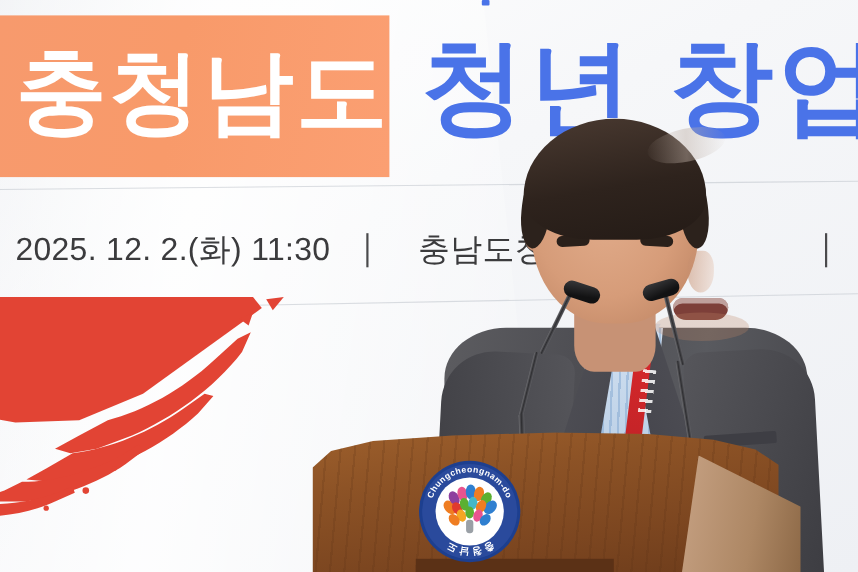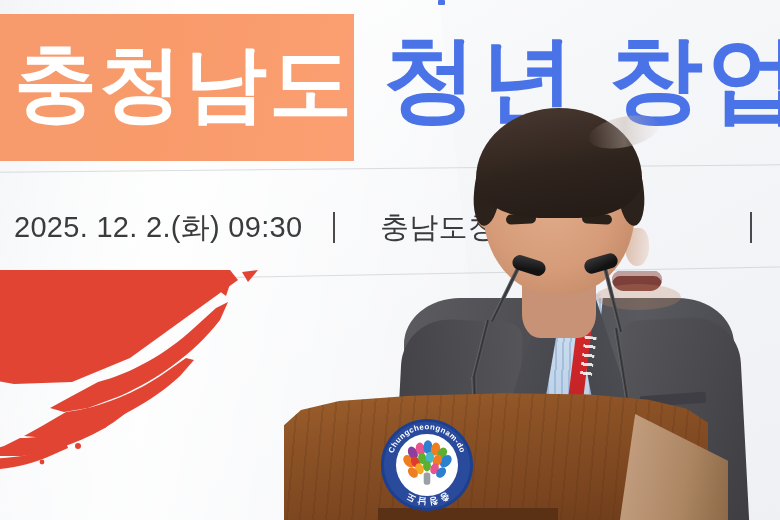--- a/index.html
+++ b/index.html
@@ -271,21 +271,21 @@
 
   <div class="blue-speck"></div>
 
   <div class="orange-block">
     <div class="kr">충청남도</div>
   </div>
 
   <div class="blue-head">청년 창업</div>
 
   <div class="info-line">
-    <span class="info-date">2025. 12. 2.(화) 09:30</span>
+    <span class="info-date">2025. 12. 2.(화) 11:30</span>
     <i class="sep sep-1"></i>
     <span class="info-venue">충남도청 1층      센터</span>
     <i class="sep sep-2"></i>
   </div>
 
   <div class="brush-wrap">
     <svg width="340" height="230" viewBox="0 0 340 230">
       <g fill="#e24434">
         <path d="M0 8 L250 8 L258 18 L150 96 L92 120 L34 122 L0 116 Z"></path>
         <path d="M118 120 C150 112 186 92 214 66 L236 46 L248 40 L240 58

